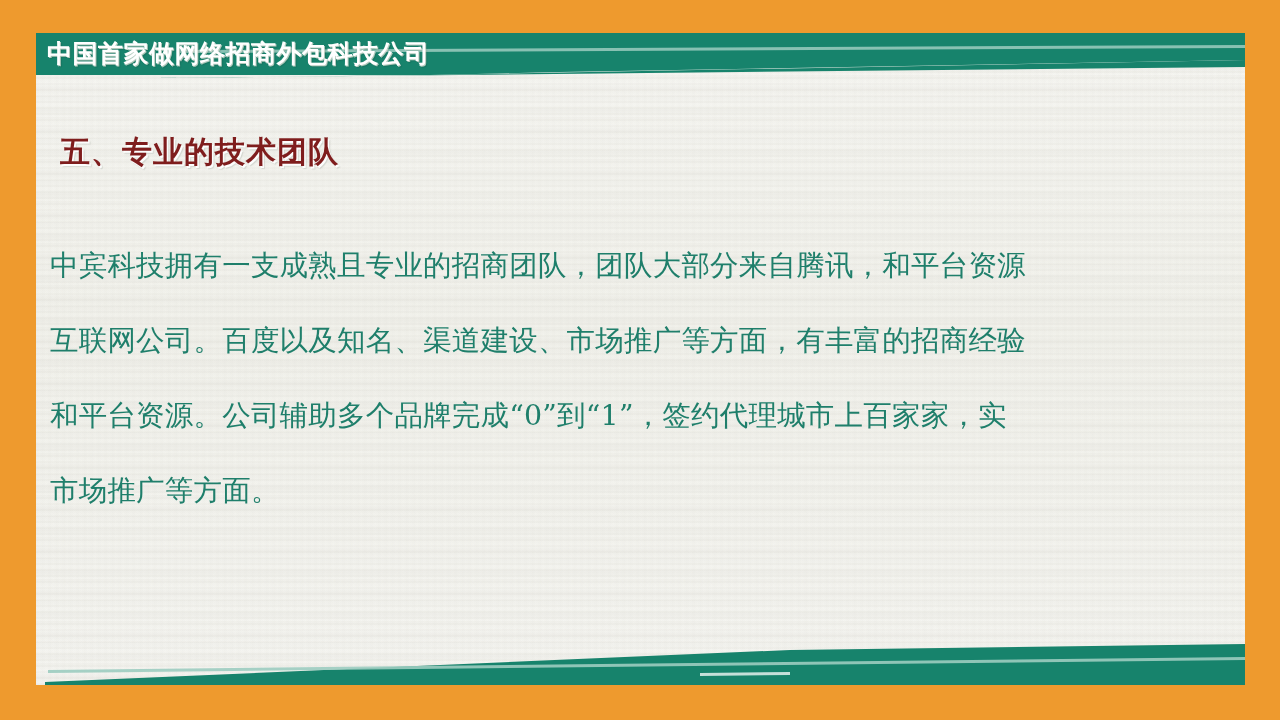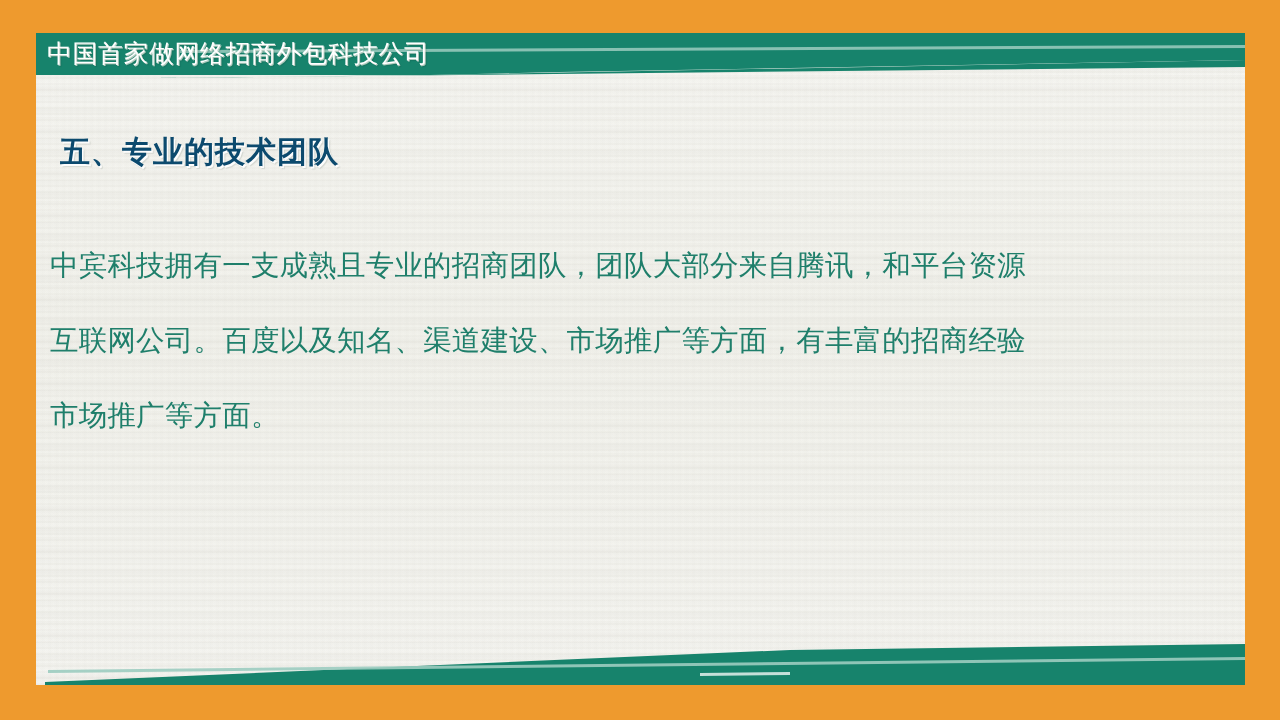--- a/index.html
+++ b/index.html
@@ -71,33 +71,33 @@
   }
   .header svg { display: block; }
 
   .header-title {
     position: absolute;
     left: 47px;
     top: 38px;
     color: #ffffff;
     font-family: "DejaVu Sans", "Liberation Sans", sans-serif;
     font-size: 25px;
-    font-weight: normal;
+    font-weight: bold;
     letter-spacing: 0.5px;
     line-height: 32px;
     white-space: nowrap;
     text-shadow: 1px 1px 0 rgba(230,228,218,0.75), 2px 2px 1px rgba(0,0,0,0.10);
   }
 
   
   .section-heading {
     position: absolute;
     left: 60px;
     top: 132px;
-    color: #0c4a6e;
+    color: #7f1d1d;
     font-family: "DejaVu Sans", "Liberation Sans", sans-serif;
     font-size: 30px;
     font-weight: bold;
     letter-spacing: 1px;
     white-space: nowrap;
     text-shadow: 1.5px 1.5px 0 rgba(255,255,255,0.95),
                  2.5px 2.5px 1px rgba(150,160,150,0.30);
   }
 
   
@@ -159,20 +159,23 @@
 
   <div class="section-heading">五、专业的技术团队</div>
 
   <div class="body-text">
     <span class="line justify">
       <span>中宾科技拥有一支成熟且专业的招商团队，团队大部分来自腾讯，和平台资源</span>
     </span>
     <span class="line justify">
       <span>互联网公司。百度以及知名、渠道建设、市场推广等方面，有丰富的招商经验</span>
     </span>
+    <span class="line justify">
+      <span>和平台资源。公司辅助多个品牌完成“0”到“1”，签约代理城市上百家家，实</span>
+    </span>
     <span class="line">
       <span>市场推广等方面。</span>
     </span>
   </div>
 
   <div class="footer">
     <svg width="1280" height="110" viewBox="0 0 1280 110" xmlns="http://www.w3.org/2000/svg">
 
       <polygon points="45,72 790,40 1245,34 1245,75 45,75" fill="#17836c"></polygon>
 

